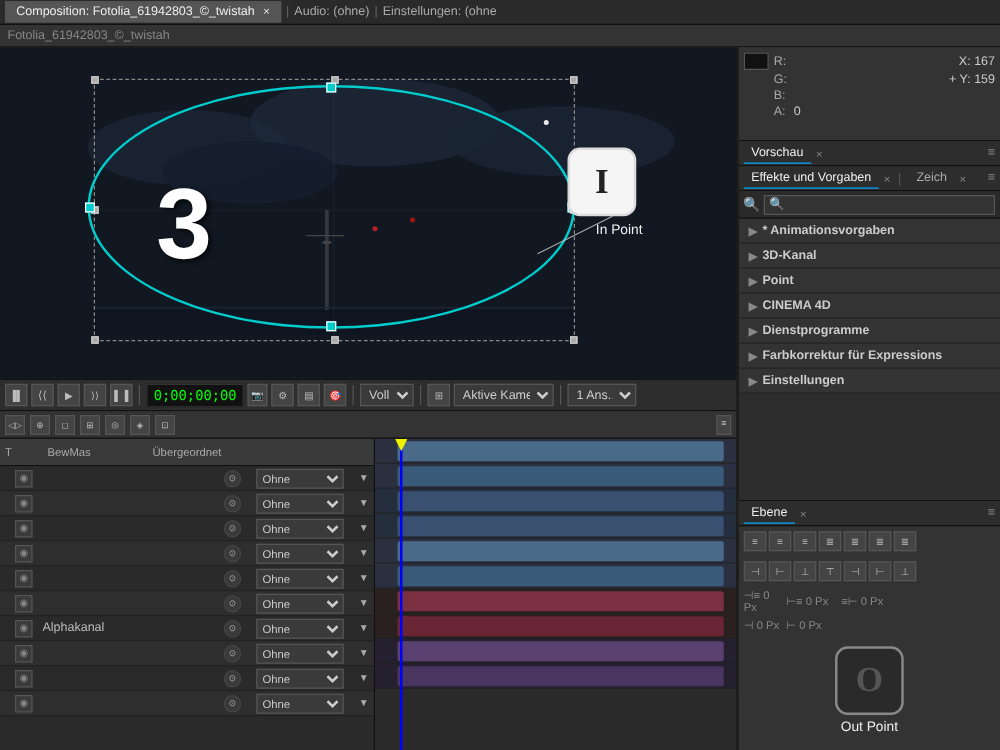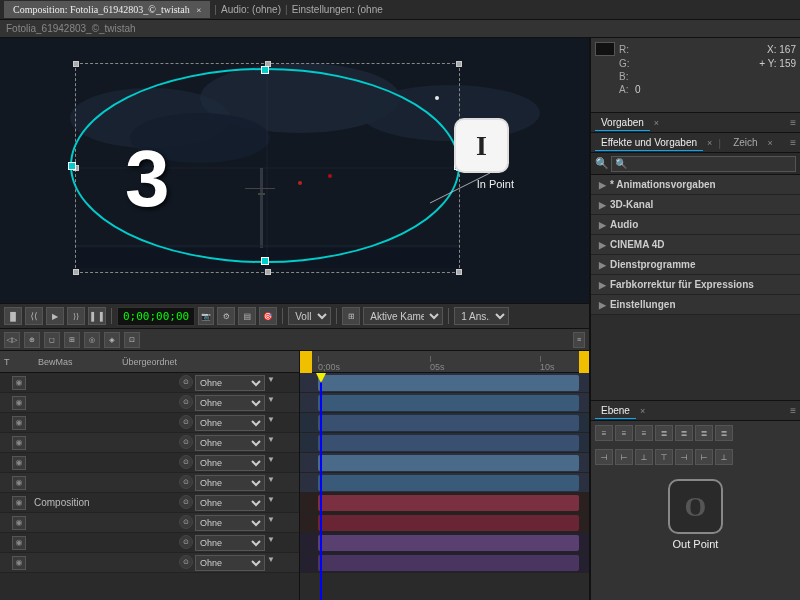--- a/index.html
+++ b/index.html
@@ -24,21 +24,21 @@
       gap: 4px;
     }
     .top-bar-tab {
       background: #444;
       padding: 2px 8px;
       font-size: 10px;
       color: #bbb;
       border: 1px solid #555;
       cursor: pointer;
     }
-    .top-bar-tab.active { background: #555; color: #eee; font-family: Liberation Serif, serif; }
+    .top-bar-tab.active { background: #555; color: #eee; }
     .top-bar-separator { color: #666; font-size: 10px; }
 
     
     .second-bar {
       height: 18px;
       background: #333;
       display: flex;
       align-items: center;
       border-bottom: 1px solid #111;
       padding: 0 6px;
@@ -303,21 +303,21 @@
       height: 14px;
       background: #3a3a3a;
       border: 1px solid #555;
       cursor: pointer;
       display: flex;
       align-items: center;
       justify-content: center;
       font-size: 8px;
     }
     .lr-name { flex: 1; font-size: 10px; color: #bbb; padding: 0 4px; overflow: hidden; white-space: nowrap; }
-    .lr-parent { width: 120px; min-width: 120px; font-size: 10px; color: #aaa; display: flex; gap: 2px; }
+    .lr-parent { width: 120px; min-width: 120px; font-size: 10px; color: #aaa; display: flex; align-items: center; gap: 12px; }
 
     .parent-select {
       background: #3a3a3a;
       border: 1px solid #555;
       color: #ccc;
       font-size: 9px;
       height: 16px;
       width: 70px;
     }
 
@@ -828,21 +828,21 @@
               <div class="lr-icon">⊙</div>
               <select class="parent-select"><option>Ohne</option></select>
               <span style="font-size:8px;">▼</span>
             </div>
           </div>
 
           <div class="layer-row">
             <div class="lr-num">
               <div class="lr-eye">◉</div>
             </div>
-            <div class="lr-name">Composition</div>
+            <div class="lr-name">Alphakanal</div>
             <div class="lr-parent">
               <div class="lr-icon">⊙</div>
               <select class="parent-select"><option>Ohne</option></select>
               <span style="font-size:8px;">▼</span>
             </div>
           </div>
 
           <div class="layer-row">
             <div class="lr-num">
               <div class="lr-eye">◉</div>
@@ -875,30 +875,20 @@
             <div class="lr-parent">
               <div class="lr-icon">⊙</div>
               <select class="parent-select"><option>Ohne</option></select>
               <span style="font-size:8px;">▼</span>
             </div>
           </div>
         </div>
 
         <div class="timeline-tracks-wrapper">
 
-          <div class="tl-ruler">
-
-            <div style="position:absolute;left:0;top:0;width:12px;height:22px;background:#f0c000;z-index:5;"></div>
-
-            <div class="tl-ruler-tick" style="left:18px;">0;00s</div>
-            <div class="tl-ruler-tick" style="left:130px;">05s</div>
-            <div class="tl-ruler-tick" style="left:240px;">10s</div>
-
-            <div style="position:absolute;right:0;top:0;width:10px;height:22px;background:#f0c000;z-index:5;"></div>
-          </div>
 
           <div class="tl-tracks-content" style="flex:1;overflow-y:auto;position:relative;">
 
             <div class="tl-playhead">
               <div class="tl-playhead-top"></div>
             </div>
 
             <div class="tl-track-row" style="background:#2a3040;">
               <div class="tl-bar" style="left:18px;right:10px;background:#4a6a8a;"></div>
             </div>
@@ -953,21 +943,21 @@
         <span class="color-label" style="margin-left:24px;">B:</span>
         <span class="color-value"></span>
       </div>
       <div class="color-row">
         <span class="color-label" style="margin-left:24px;">A:</span>
         <span class="color-value">0</span>
       </div>
     </div>
 
     <div class="panel-tabs">
-      <span class="ptab active">Vorgaben</span>
+      <span class="ptab active">Vorschau</span>
       <span class="ptab-close">×</span>
       <span class="panel-menu-btn">≡</span>
     </div>
 
     <div class="panel-tabs">
       <span class="ptab active">Effekte und Vorgaben</span>
       <span class="ptab-close">×</span>
       <span style="margin:0 4px;color:#555;">|</span>
       <span class="ptab">Zeich</span>
       <span class="ptab-close">×</span>
@@ -983,21 +973,21 @@
         <div class="effects-item category">
           <span class="arrow">▶</span>
           <span>* Animationsvorgaben</span>
         </div>
         <div class="effects-item category">
           <span class="arrow">▶</span>
           <span>3D-Kanal</span>
         </div>
         <div class="effects-item category">
           <span class="arrow">▶</span>
-          <span>Audio</span>
+          <span>Point</span>
         </div>
         <div class="effects-item category">
           <span class="arrow">▶</span>
           <span>CINEMA 4D</span>
         </div>
         <div class="effects-item category">
           <span class="arrow">▶</span>
           <span>Dienstprogramme</span>
         </div>
         <div class="effects-item category">
@@ -1031,20 +1021,29 @@
       <div class="align-row">
         <div class="align-btn">⊣</div>
         <div class="align-btn">⊢</div>
         <div class="align-btn">⊥</div>
         <div class="align-btn">⊤</div>
         <div class="align-btn">⊣</div>
         <div class="align-btn">⊢</div>
         <div class="align-btn">⊥</div>
       </div>
 
+      <div class="spacing-row">
+        <span class="spacing-label">⊣≡ 0 Px</span>
+        <span class="spacing-label" style="width:40px;">⊢≡ 0 Px</span>
+        <span class="spacing-label" style="width:40px;">≡⊢ 0 Px</span>
+      </div>
+      <div class="spacing-row">
+        <span class="spacing-label">⊣ 0 Px</span>
+        <span class="spacing-label" style="width:40px;">⊢ 0 Px</span>
+      </div>
 
       <div class="out-point-container">
         <div style="display:flex;flex-direction:column;align-items:center;">
           <div class="out-point-box">
             <span class="letter">O</span>
           </div>
           <div class="out-point-label">Out Point</div>
         </div>
       </div>
     </div>

